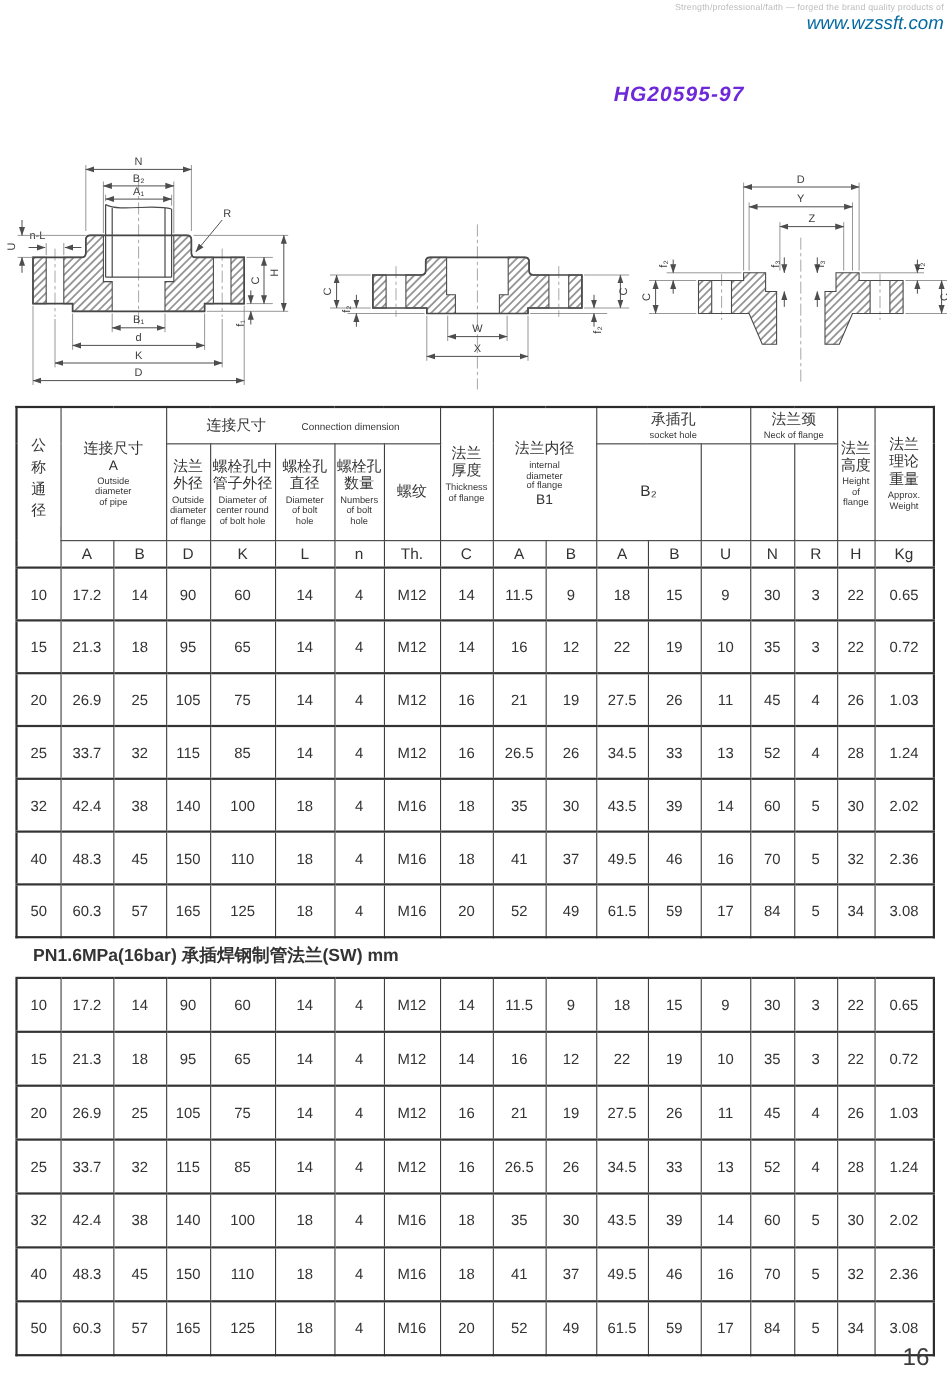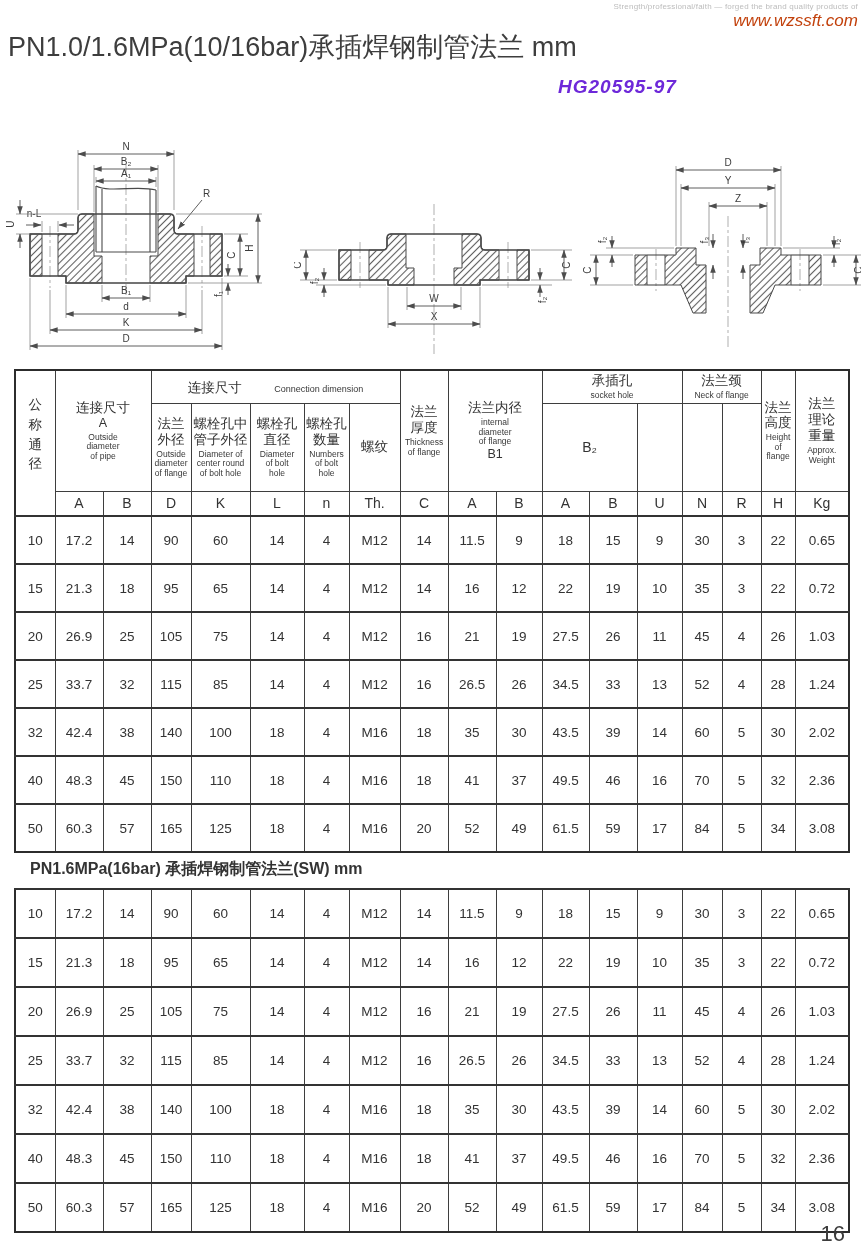--- a/index.html
+++ b/index.html
@@ -1,19 +1,19 @@
 <!DOCTYPE html>
 <html><head>
 <meta charset="utf-8">
 <style>
   html,body{margin:0;padding:0;background:#fff;}
   .sheet{position:relative;width:861px;height:1251px;background:#fff;overflow:hidden;
          font-family:"Liberation Sans",sans-serif;color:#3a3a3a;}
   .tagline{position:absolute;top:2px;right:3px;font-size:8px;color:#bcbcbc;letter-spacing:.2px;}
-  .website{position:absolute;top:11px;right:3px;font-size:17px;font-style:italic;color:#c2410c;}
+  .website{position:absolute;top:11px;right:3px;font-size:17px;font-style:italic;color:#0369a1;}
   .title{position:absolute;top:29px;left:8px;font-size:27px;color:#3d3d3d;white-space:nowrap;}
   .subtitle{position:absolute;top:71px;left:8px;font-size:19px;color:#4a4a4a;}
   .standard{position:absolute;top:76px;left:558px;font-size:19px;font-weight:bold;font-style:italic;
             color:#6d28d9;letter-spacing:1px;}
   .drw{position:absolute;}
   .sec2{position:absolute;top:859px;left:30px;font-size:16px;color:#333;font-weight:bold;}
   .pageno{position:absolute;top:1221px;right:16px;font-size:22px;color:#3c3c3c;}
 
   
   .spec-table{position:absolute;left:14px;border-collapse:collapse;table-layout:fixed;width:834px;
@@ -43,21 +43,20 @@
   .dim{stroke:#4d4d4d;stroke-width:.9;fill:none;}
   svg text{font-family:"Liberation Sans",sans-serif;font-size:10px;fill:#3c3c3c;}
 </style>
 </head>
 <body>
 
 <div class="sheet">
 
   <div class="tagline">Strength/professional/faith — forged the brand quality products of</div>
   <div class="website">www.wzssft.com</div>
-  <div class="title">PN1.0/1.6MPa(10/16bar)承插焊钢制管法兰 mm</div>
   <div class="standard">HG20595-97</div>
 
   <svg class="drw" style="left:6px;top:136px" width="262" height="222" viewBox="0 0 262 222">
     <defs>
       <pattern id="hp" patternUnits="userSpaceOnUse" width="5" height="5" patternTransform="rotate(45)">
         <line x1="2.5" y1="-1" x2="2.5" y2="6" stroke="#5f5f5f" stroke-width="1.1"></line>
       </pattern>
       <marker id="ar" viewBox="0 0 10 10" refX="9.5" refY="5" markerWidth="9" markerHeight="9" orient="auto-start-reverse">
           <path d="M0,1.6 L10,5 L0,8.4 Z" fill="#4d4d4d"></path>
         </marker>

